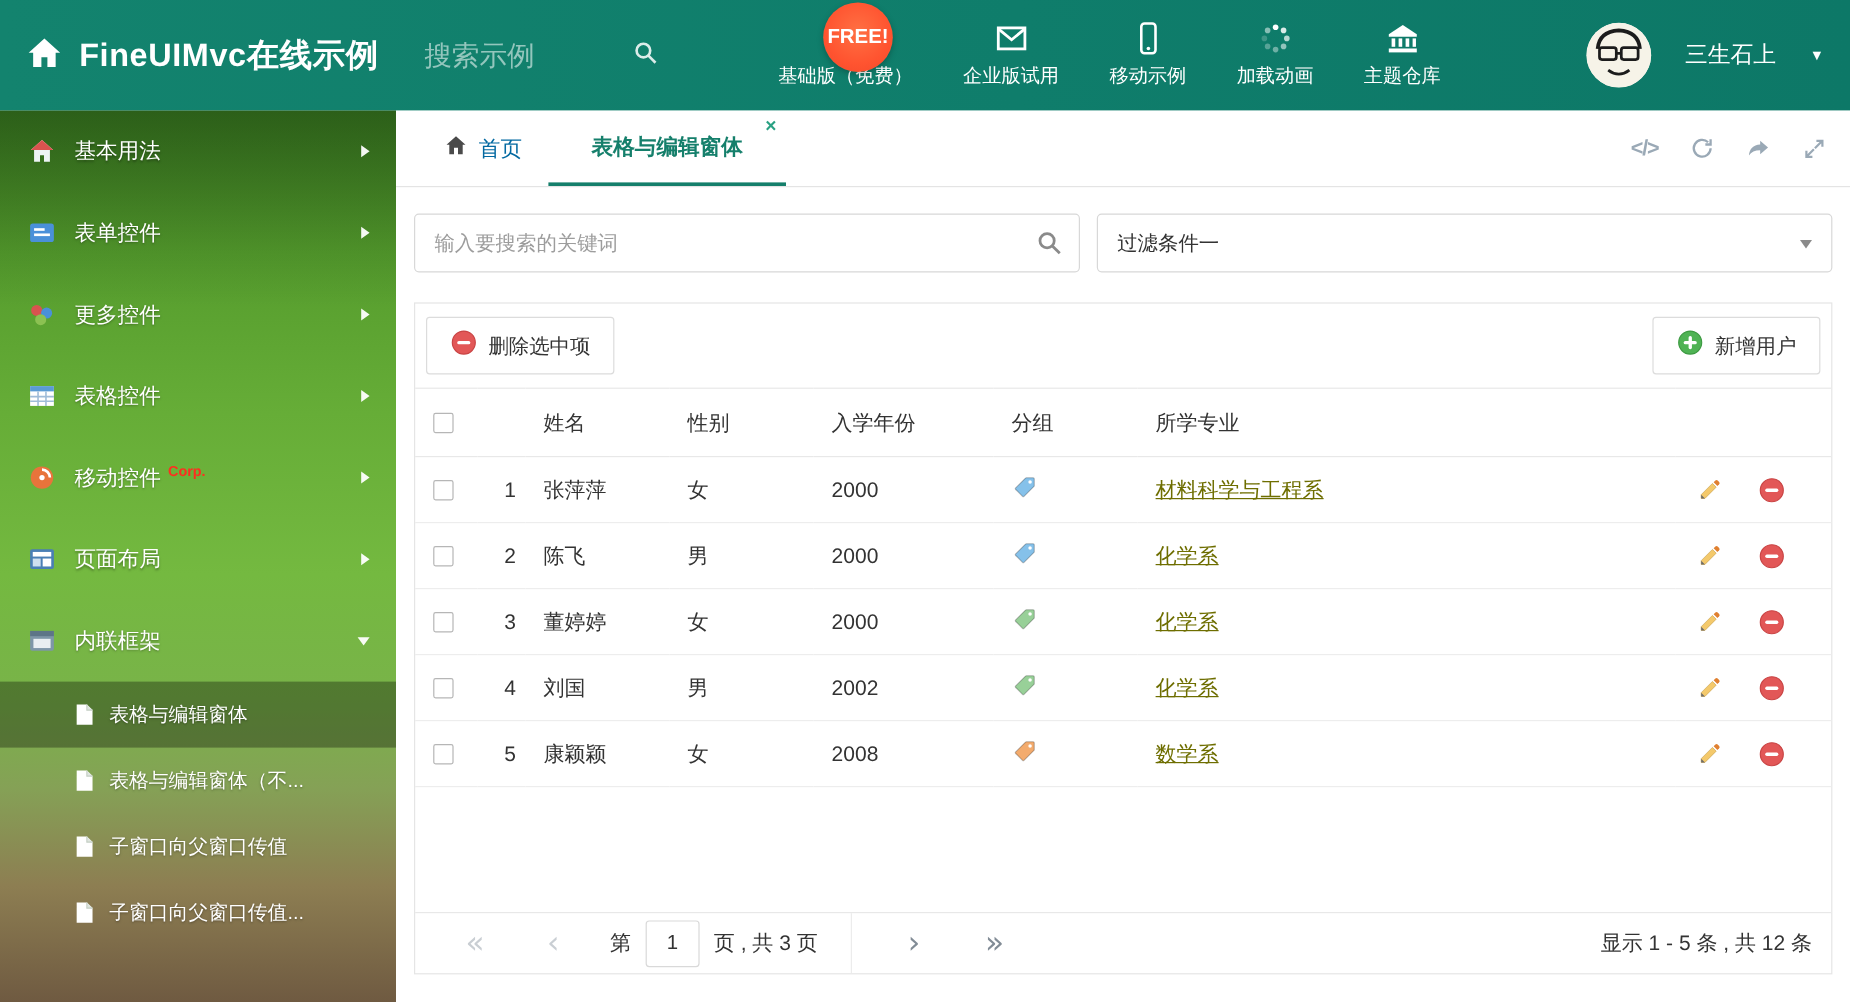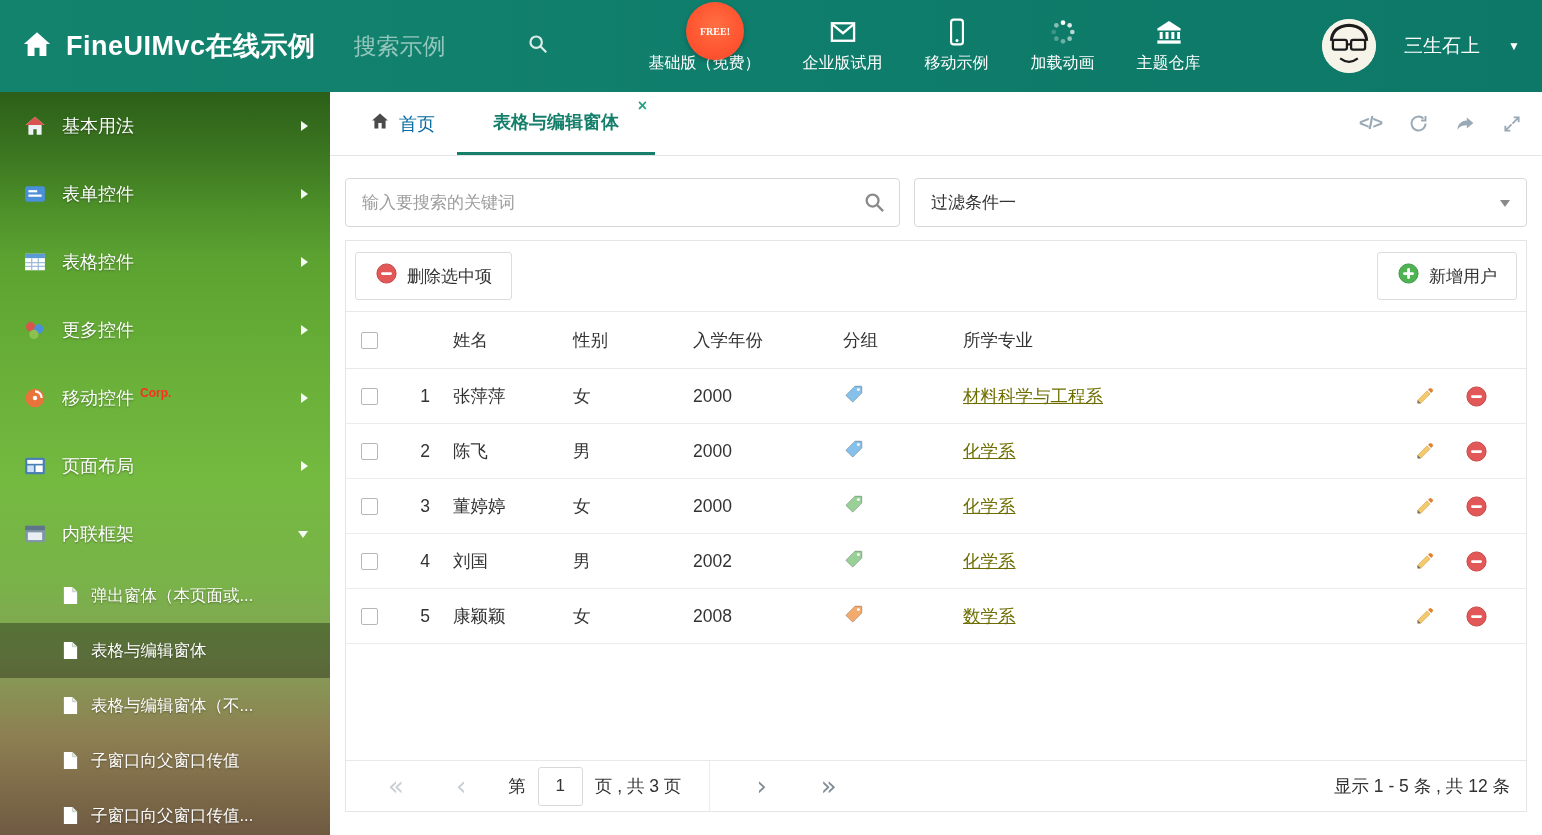--- a/index.html
+++ b/index.html
@@ -12,21 +12,21 @@
     display:flex; align-items:center; padding:0 22px; z-index:5; }
   .brand { display:flex; align-items:center; gap:14px; color:#fff; }
   .brand-title { font-size:27px; font-weight:bold; letter-spacing:.5px; }
   .hdr-search { margin-left:38px; width:195px; position:relative; display:flex; align-items:center; }
   .hdr-search input { width:100%; background:transparent; border:none; outline:none; color:#fff; font-size:23px; font-family:inherit; }
   .hdr-search input::placeholder { color:rgba(255,255,255,.55); }
   .hdr-search .mag { color:rgba(255,255,255,.85); margin-left:8px; }
   .free-badge { position:absolute; left:686px; top:2px; width:58px; height:58px; border-radius:50%;
     background:radial-gradient(circle at 50% 42%, #ff7043 0%, #ff5430 60%, #f4482a 100%);
     box-shadow:0 2px 5px rgba(0,0,0,.25); display:flex; align-items:center; justify-content:center;
-    color:#fff; font-weight:bold; font-size:10px;font-family:Liberation Serif, serif; }
+    color:#fff; font-weight:bold; font-size:17px; }
   .topnav { display:flex; gap:42px; margin-left:100px; align-items:center; }
   .nav-item { display:flex; flex-direction:column; align-items:center; gap:7px; color:#fff; font-size:16px; cursor:pointer; }
   .nav-item .nicon { height:28px; display:flex; align-items:flex-end; }
   .user { margin-left:auto; display:flex; align-items:center; gap:28px; color:#fff; font-size:19px; cursor:pointer; }
   .avatar { width:54px; height:54px; border-radius:50%; overflow:hidden; background:#f5f2e8; }
   .user .caret { font-size:12px; }
 
   
   .sidebar { position:absolute; left:0; top:92px; width:330px; bottom:0; overflow:hidden;
     background:
@@ -49,21 +49,21 @@
   .tabbar { height:64px; border-bottom:1px solid #e4e4e4; display:flex; align-items:stretch; padding-left:18px; position:relative; flex:0 0 64px; }
   .tab-home { display:flex; align-items:center; gap:9px; padding:0 22px; font-size:18px; color:#0369a1; cursor:pointer; }
   .tab-active { position:relative; display:flex; align-items:center; padding:0 36px; font-size:18px; color:#157f6b; font-weight:bold;
     border-bottom:3px solid #157f6b; cursor:pointer; }
   .tab-close { position:absolute; top:6px; right:8px; font-size:16px; color:#2aa183; font-weight:bold; line-height:1; cursor:pointer; }
   .tab-actions { position:absolute; right:20px; top:0; height:100%; display:flex; align-items:center; gap:26px; color:#9aa9b6; }
   .tab-actions .ticon { cursor:pointer; display:flex; align-items:center; }
   .code-icon { font-size:18px; letter-spacing:-1px; font-weight:bold; }
 
   .page { flex:1; padding:22px 15px 23px; display:flex; flex-direction:column; min-height:0; }
-  .filter-row { display:flex; gap:14px; height:49px; margin-bottom:13px; flex:0 0 49px;justify-content:flex-end; }
+  .filter-row { display:flex; gap:14px; height:49px; margin-bottom:25px; flex:0 0 49px;justify-content:flex-end; }
   .search-box { flex:1; position:relative; }
   .search-box input { width:100%; height:100%; border:1px solid #d8d8d8; border-radius:4px; padding:0 46px 0 16px;
     font-size:17px; color:#333; font-family:inherit; outline:none; }
   .search-box input::placeholder { color:#9d9d9d; }
   .search-box .mag { position:absolute; right:14px; top:13px; color:#8a8a8a; }
   .filter-select { flex:1; border:1px solid #d8d8d8; border-radius:4px; display:flex; align-items:center;
     padding:0 40px 0 16px; font-size:17px; color:#333; position:relative; cursor:pointer; }
   .filter-select .caret { position:absolute; right:16px; top:21px; width:0; height:0;
     border-top:7px solid #8a8a8a; border-left:5.5px solid transparent; border-right:5.5px solid transparent; }
 
@@ -222,37 +222,37 @@
             <rect x="4" y="6.5" width="8" height="2" fill="#fff"></rect>
             <rect x="4" y="10.5" width="12" height="2" fill="#fff"></rect>
           </svg>
       </span>
       <span class="si-label">表单控件</span>
       <span class="chev-right"></span>
     </div>
     <div class="side-item">
       <span class="si-icon">
         <svg width="22" height="22" viewBox="0 0 20 20">
+            <circle cx="6" cy="7" r="4.2" fill="#d9534f"></circle>
+            <circle cx="13.5" cy="9" r="4.2" fill="#4a90d9"></circle>
+            <circle cx="9" cy="14" r="4.2" fill="#8cc152"></circle>
+          </svg>
+      </span>
+      <span class="si-label">更多控件</span>
+      <span class="chev-right"></span>
+    </div>
+    <div class="side-item">
+      <span class="si-icon">
+        <svg width="22" height="22" viewBox="0 0 20 20">
             <rect x="1" y="2.5" width="18" height="15" fill="#fff"></rect>
             <rect x="1" y="2.5" width="18" height="4" fill="#5b9bd5"></rect>
             <path d="M1 10.5h18M1 14h18M7 6.5v11M13 6.5v11" stroke="#9fbcd8" stroke-width="1.2"></path>
           </svg>
       </span>
       <span class="si-label">表格控件</span>
-      <span class="chev-right"></span>
-    </div>
-    <div class="side-item">
-      <span class="si-icon">
-        <svg width="22" height="22" viewBox="0 0 20 20">
-            <circle cx="6" cy="7" r="4.2" fill="#d9534f"></circle>
-            <circle cx="13.5" cy="9" r="4.2" fill="#4a90d9"></circle>
-            <circle cx="9" cy="14" r="4.2" fill="#8cc152"></circle>
-          </svg>
-      </span>
-      <span class="si-label">更多控件</span>
       <span class="chev-right"></span>
     </div>
     <div class="side-item">
       <span class="si-icon">
         <svg width="22" height="22" viewBox="0 0 20 20">
             <circle cx="10" cy="10" r="8.5" fill="#e8743b"></circle>
             <path d="M10 4a6 6 0 0 1 6 6" fill="none" stroke="#fff" stroke-width="2"></path>
             <circle cx="10" cy="10" r="2" fill="#fff"></circle>
           </svg>
       </span>
@@ -277,29 +277,20 @@
         <svg width="22" height="22" viewBox="0 0 20 20">
             <rect x="1" y="2.5" width="18" height="15" rx="1.5" fill="#7e96a8"></rect>
             <rect x="1" y="2.5" width="18" height="4" fill="#5d7587"></rect>
             <rect x="3.5" y="8.5" width="13" height="7" fill="#e9eef2"></rect>
           </svg>
       </span>
       <span class="si-label">内联框架</span>
       <span class="chev-down"></span>
     </div>
 
-    <div class="side-sub">
-      <span class="ss-icon">
-        <svg width="17" height="19" viewBox="0 0 18 20">
-            <path d="M2 1h9l5 5v13H2z" fill="#fff"></path>
-            <path d="M11 1v5h5" fill="#dfe6df" stroke="#c4cec4" stroke-width="1"></path>
-          </svg>
-      </span>
-      <span class="ss-label">弹出窗体（本页面或...</span>
-    </div>
     <div class="side-sub active">
       <span class="ss-icon">
         <svg width="17" height="19" viewBox="0 0 18 20">
             <path d="M2 1h9l5 5v13H2z" fill="#fff"></path>
             <path d="M11 1v5h5" fill="#dfe6df" stroke="#c4cec4" stroke-width="1"></path>
           </svg>
       </span>
       <span class="ss-label">表格与编辑窗体</span>
     </div>
     <div class="side-sub">

